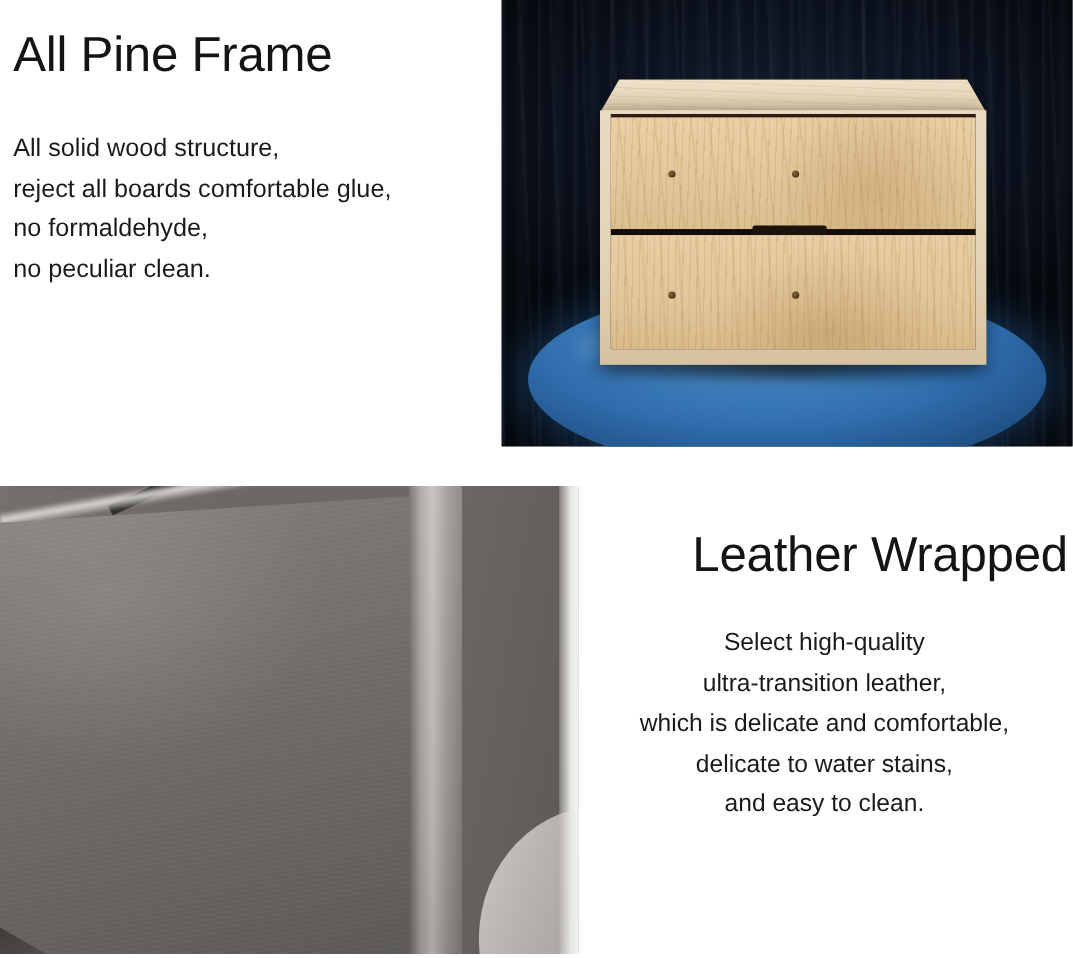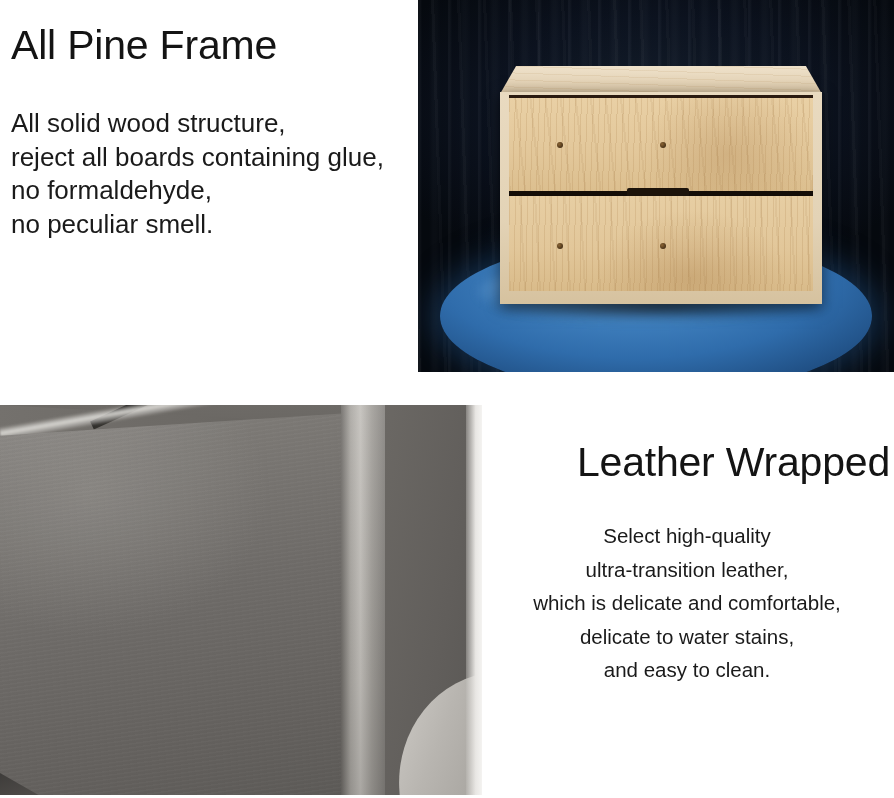--- a/index.html
+++ b/index.html
@@ -39,21 +39,21 @@
     font-weight: 400;
     color: #141414;
     letter-spacing: -0.2px;
     white-space: nowrap;
   }
   .body-pine {
     position: absolute;
     left: 11px;
     top: 107px;
     width: 400px;
-    font-size: 26px;
+    font-size: 21px;
     line-height: 33.5px;
     color: #1a1a1a;
     text-align: left;
   }
   .body-pine .ln { display: block; white-space: nowrap; }
 
   
   .photo-nightstand {
     position: absolute;
     left: 418px;
@@ -398,23 +398,23 @@
 </style>
 </head>
 <body>
 
 <div class="page">
 
   <div class="panel-pine-text">
     <div class="heading-pine">All Pine Frame</div>
     <div class="body-pine">
       <span class="ln">All solid wood structure,</span>
-      <span class="ln">reject all boards containing glue,</span>
+      <span class="ln">reject all boards comfortable glue,</span>
       <span class="ln">no formaldehyde,</span>
-      <span class="ln">no peculiar smell.</span>
+      <span class="ln">no peculiar clean.</span>
     </div>
   </div>
 
   <div class="photo-nightstand">
     <div class="ns-backdrop"></div>
     <div class="ns-floor"></div>
     <div class="ns-floor-sheen"></div>
     <div class="ns-shadow"></div>
 
     <div class="ns-unit">

